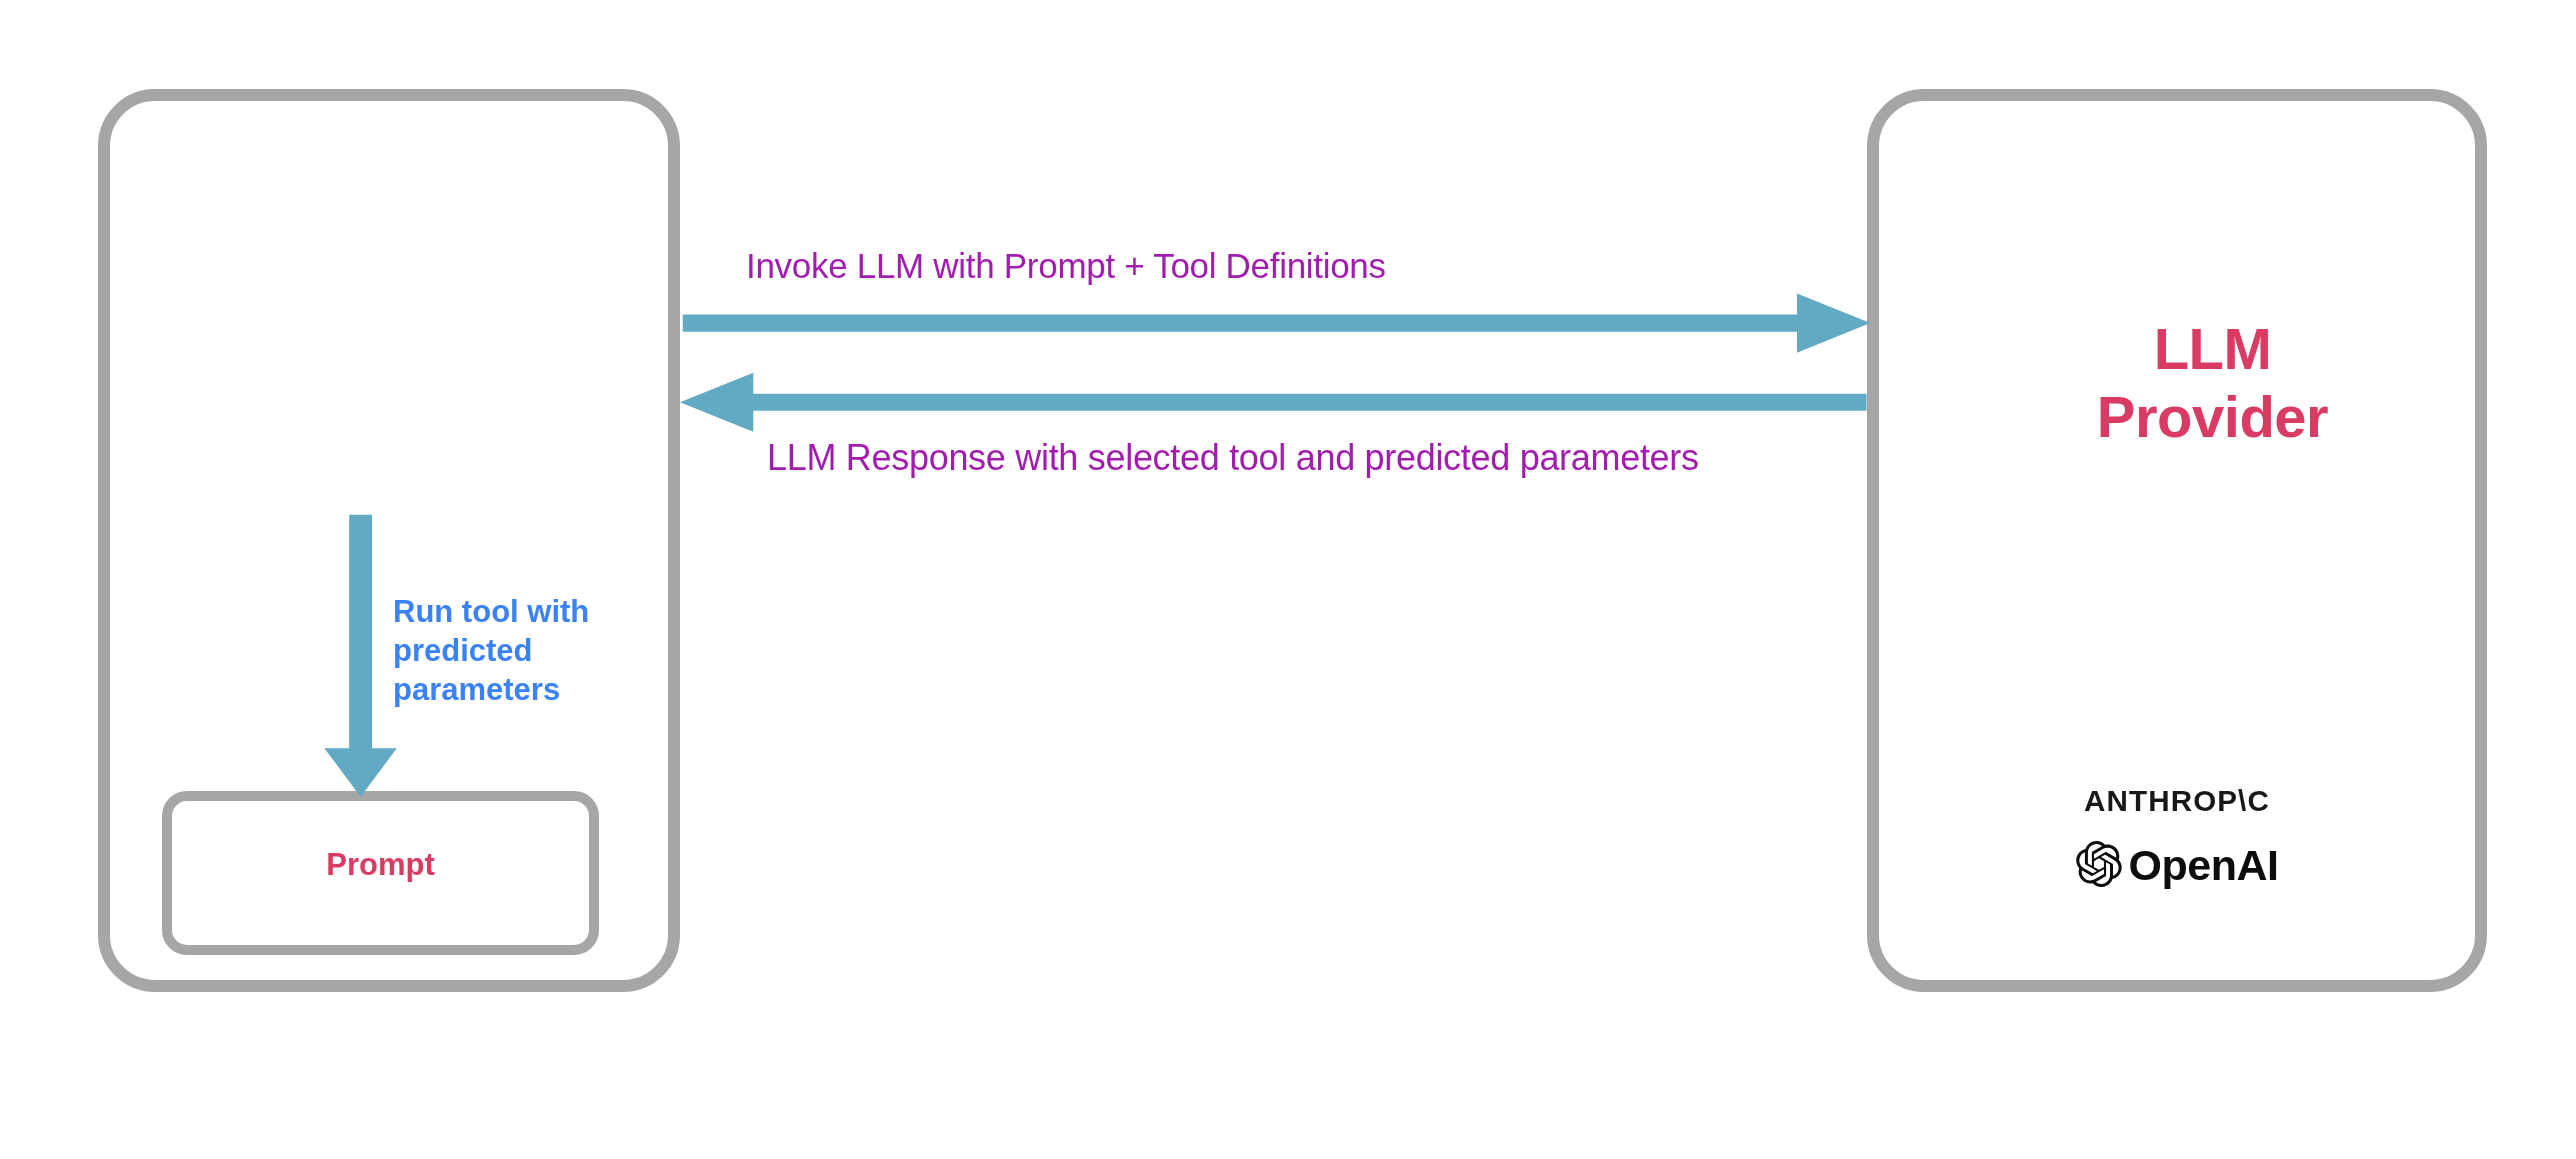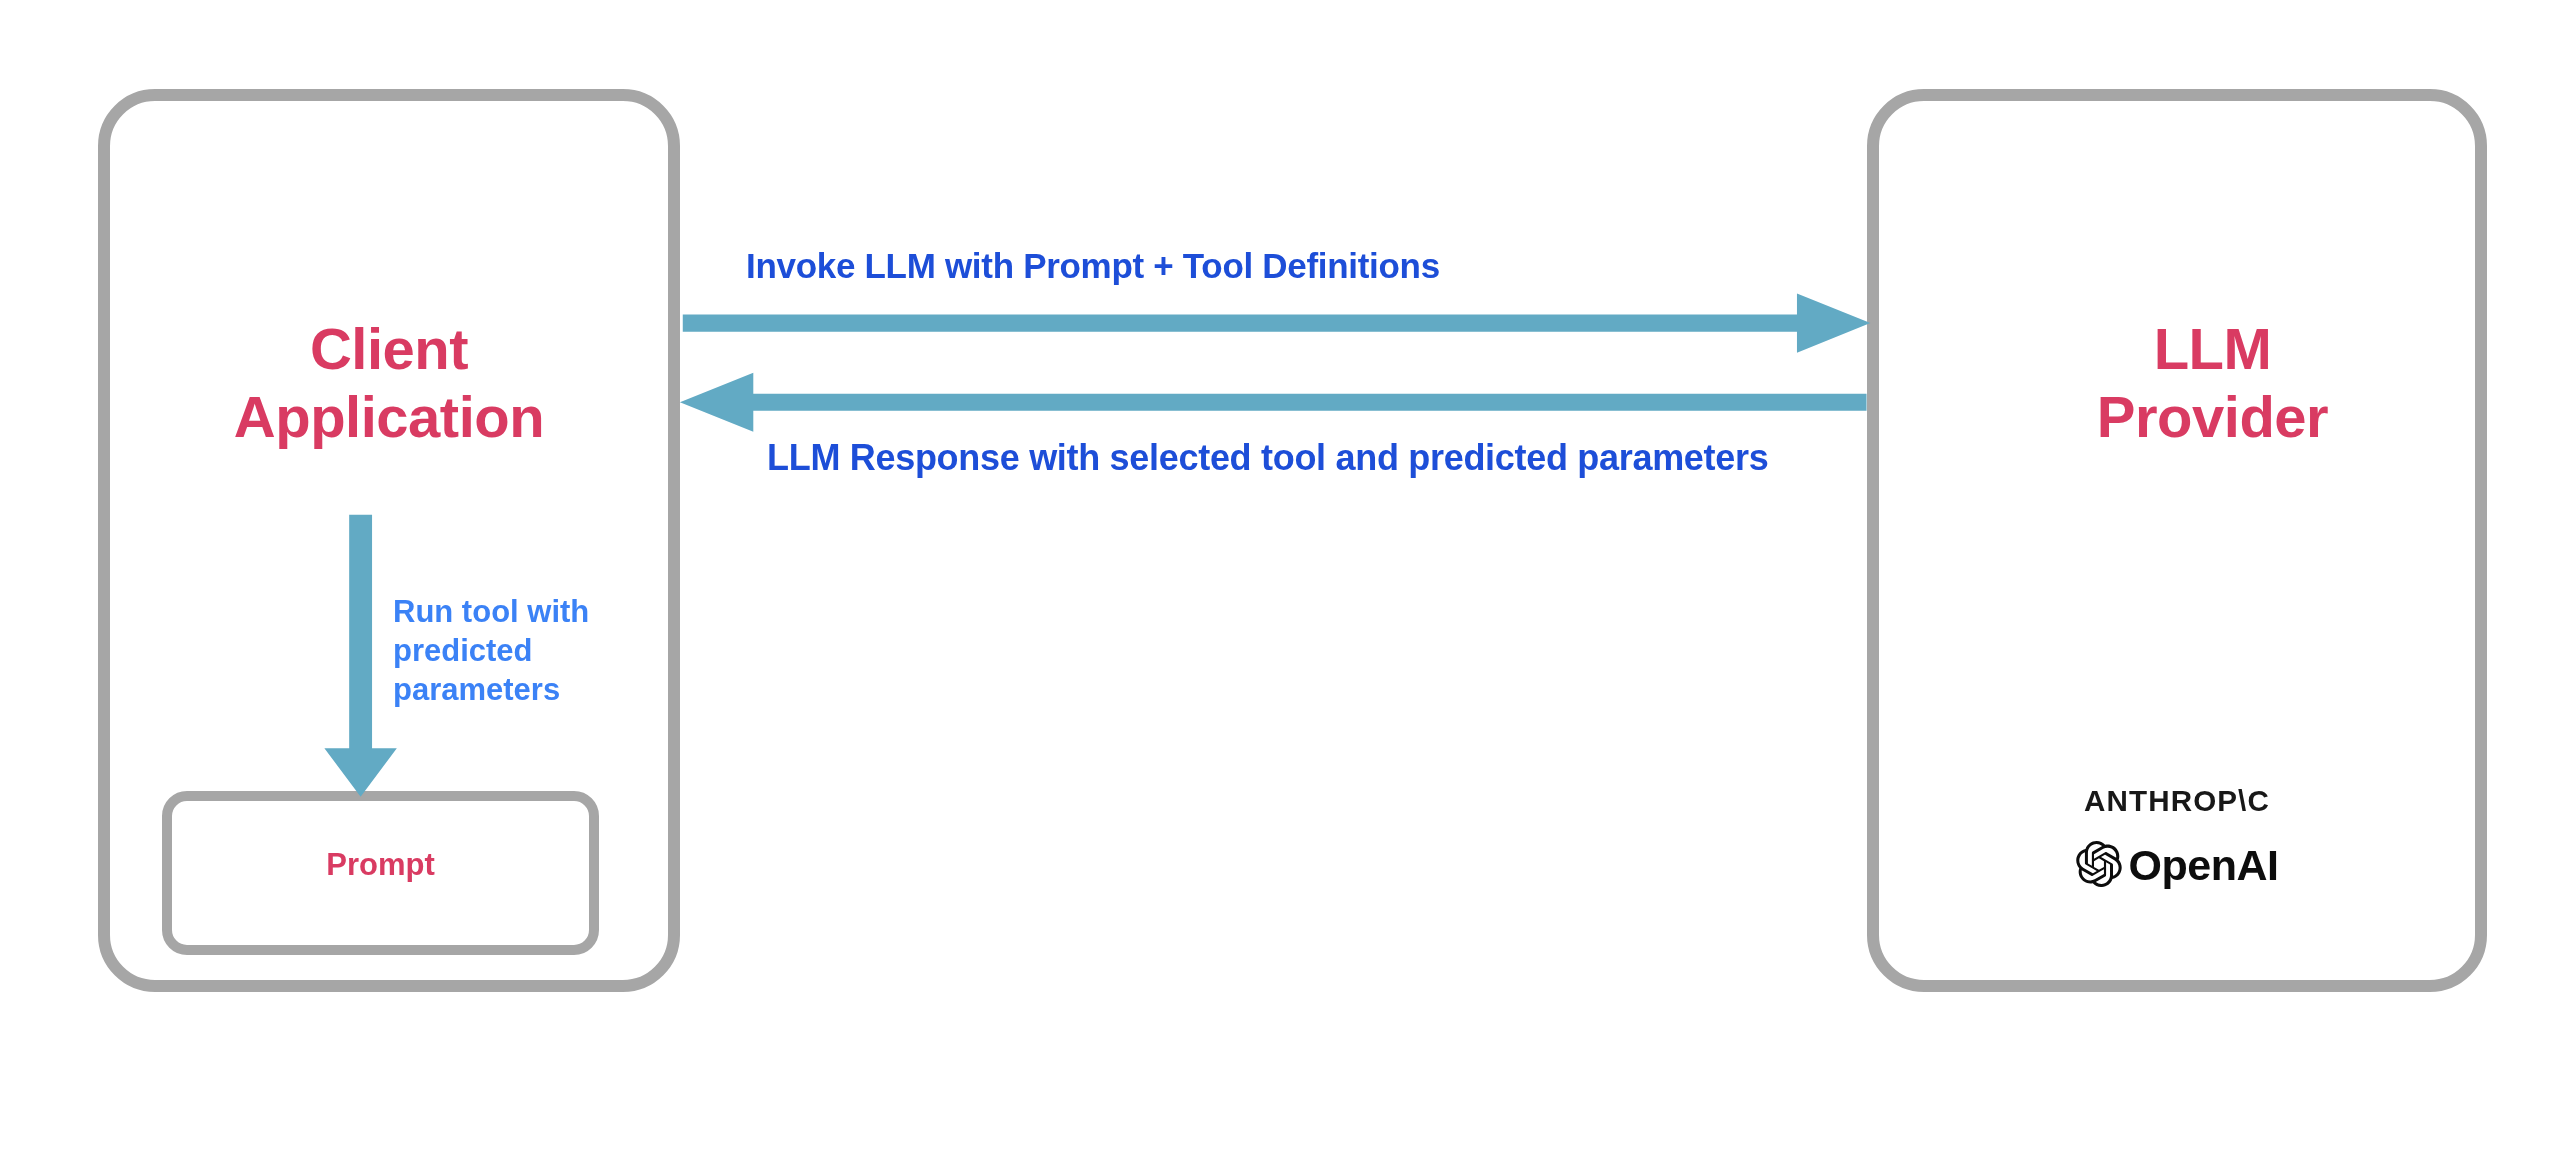--- a/index.html
+++ b/index.html
@@ -89,22 +89,22 @@
     top: 847px;
     width: 437px;
     text-align: center;
     color: #d93b62;
     font-size: 31px;
     font-weight: 700;
   }
 
   .edge-label {
     position: absolute;
-    color: #1d4ed8;
-    font-weight: 700;
+    color: #a21caf;
+    font-weight: 400;
     white-space: nowrap;
   }
 
   #label-invoke {
     left: 746px;
     top: 246px;
     font-size: 35px;
     letter-spacing: -0.3px;
   }
 
@@ -169,22 +169,20 @@
     letter-spacing: -0.5px;
     line-height: 1;
   }
 </style>
 </head>
 <body>
 
 <div id="diagram">
 
   <div class="node-box" id="client-box"></div>
-  <div class="node-title" id="client-title">Client
-Application</div>
 
   <div id="tools-box"></div>
   <div id="tools-label">Prompt</div>
 
   <div class="node-box" id="provider-box"></div>
   <div class="node-title" id="provider-title">LLM
 Provider</div>
 
   <div id="vendor-logos">
     <div id="anthropic-wordmark">ANTHROP\C</div>

